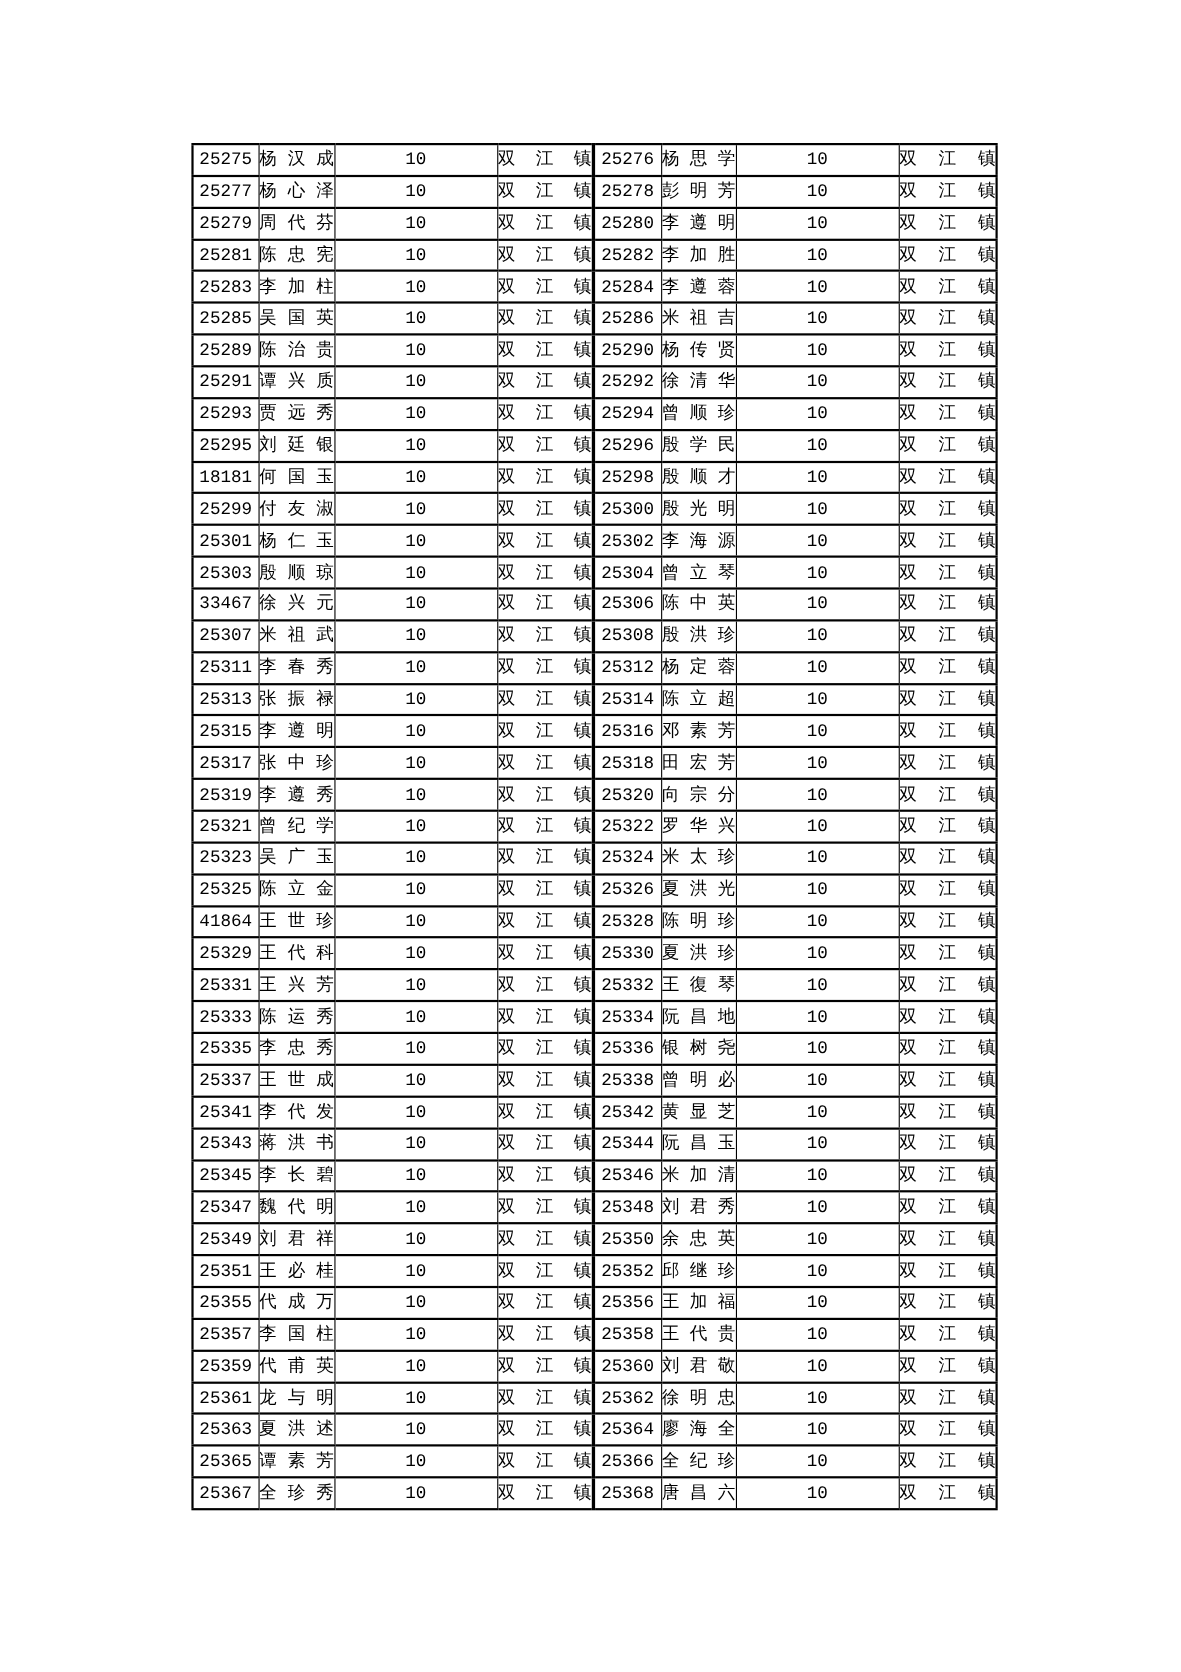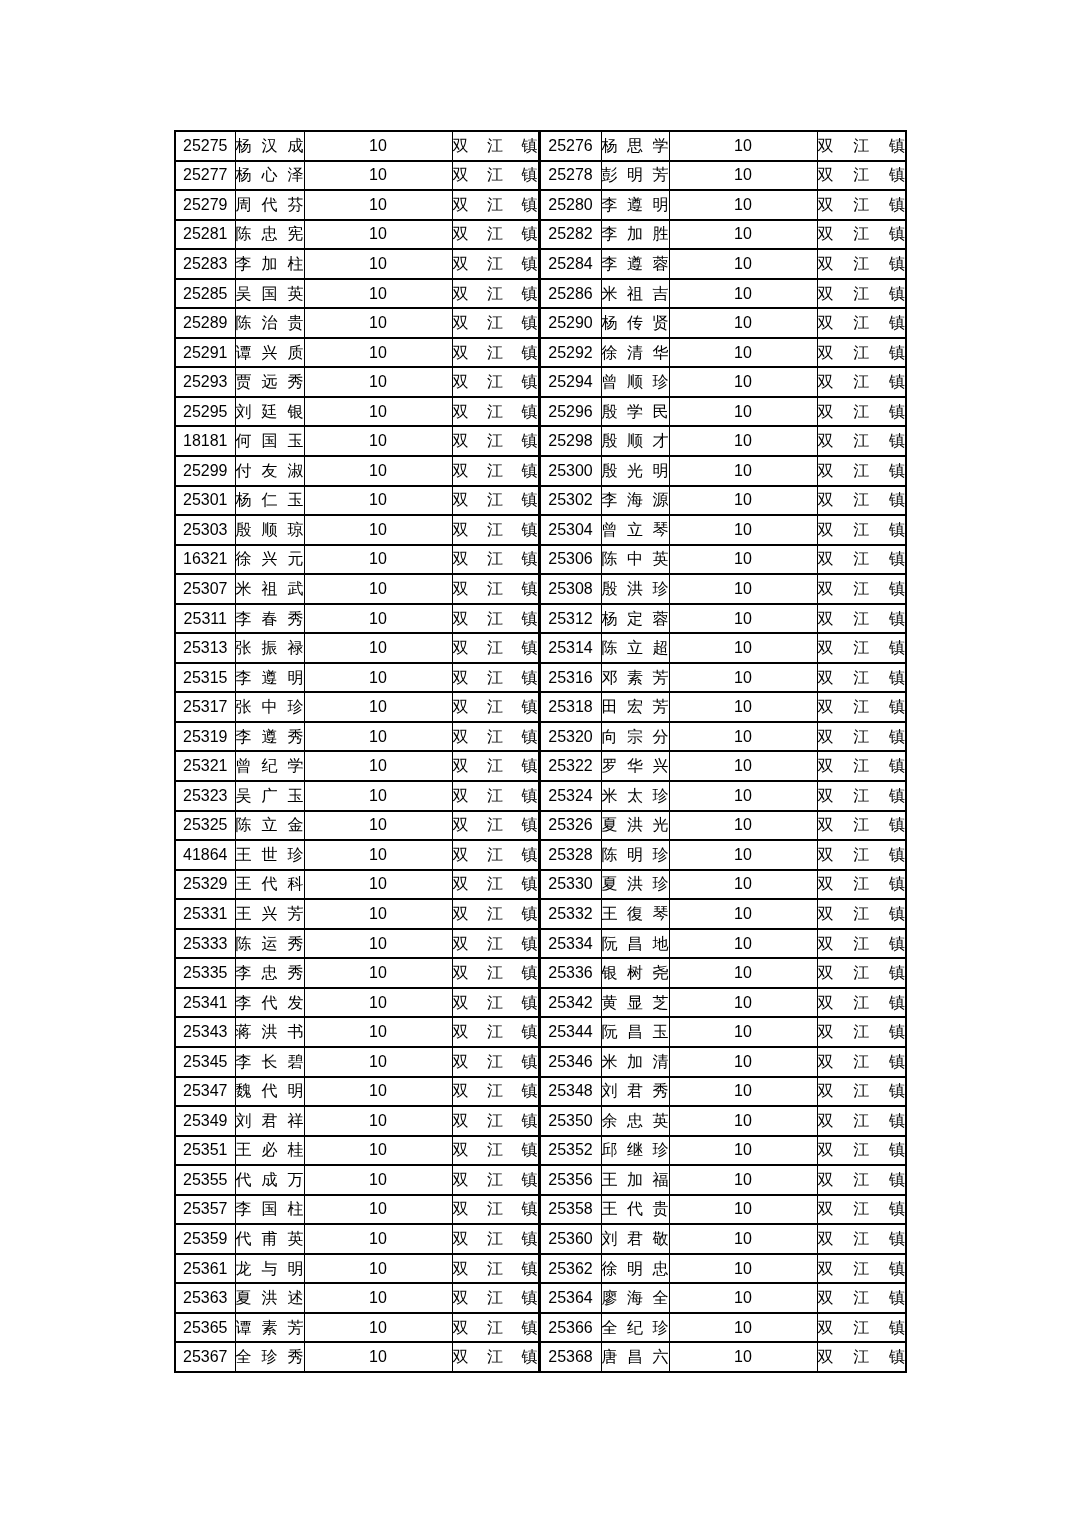--- a/index.html
+++ b/index.html
@@ -6,21 +6,21 @@
     margin: 0;
     padding: 0;
     background: #ffffff;
   }
   .page {
     position: relative;
     width: 1074px;
     height: 1520px;
     background: #ffffff;
     overflow: hidden;
-    font-family: Liberation Sans, sans-serif;
+    font-family: Liberation Mono, monospace;
     color: #000000;
   }
   table.records {
     position: absolute;
     left: 174px;
     top: 130px;
     width: 731px;
     height: 1243px;
     border-collapse: collapse;
     table-layout: fixed;
@@ -206,21 +206,21 @@
           <td class="col-id">25303</td>
           <td class="col-name">殷顺琼</td>
           <td class="col-amount">10</td>
           <td class="col-town">双江镇</td>
           <td class="col-id mid">25304</td>
           <td class="col-name">曾立琴</td>
           <td class="col-amount">10</td>
           <td class="col-town">双江镇</td>
         </tr>
         <tr>
-          <td class="col-id">16321</td>
+          <td class="col-id">33467</td>
           <td class="col-name">徐兴元</td>
           <td class="col-amount">10</td>
           <td class="col-town">双江镇</td>
           <td class="col-id mid">25306</td>
           <td class="col-name">陈中英</td>
           <td class="col-amount">10</td>
           <td class="col-town">双江镇</td>
         </tr>
         <tr>
           <td class="col-id">25307</td>
@@ -352,20 +352,30 @@
           <td class="col-amount">10</td>
           <td class="col-town">双江镇</td>
         </tr>
         <tr>
           <td class="col-id">25335</td>
           <td class="col-name">李忠秀</td>
           <td class="col-amount">10</td>
           <td class="col-town">双江镇</td>
           <td class="col-id mid">25336</td>
           <td class="col-name">银树尧</td>
+          <td class="col-amount">10</td>
+          <td class="col-town">双江镇</td>
+        </tr>
+        <tr>
+          <td class="col-id">25337</td>
+          <td class="col-name">王世成</td>
+          <td class="col-amount">10</td>
+          <td class="col-town">双江镇</td>
+          <td class="col-id mid">25338</td>
+          <td class="col-name">曾明必</td>
           <td class="col-amount">10</td>
           <td class="col-town">双江镇</td>
         </tr>
         <tr>
           <td class="col-id">25341</td>
           <td class="col-name">李代发</td>
           <td class="col-amount">10</td>
           <td class="col-town">双江镇</td>
           <td class="col-id mid">25342</td>
           <td class="col-name">黄显芝</td>

